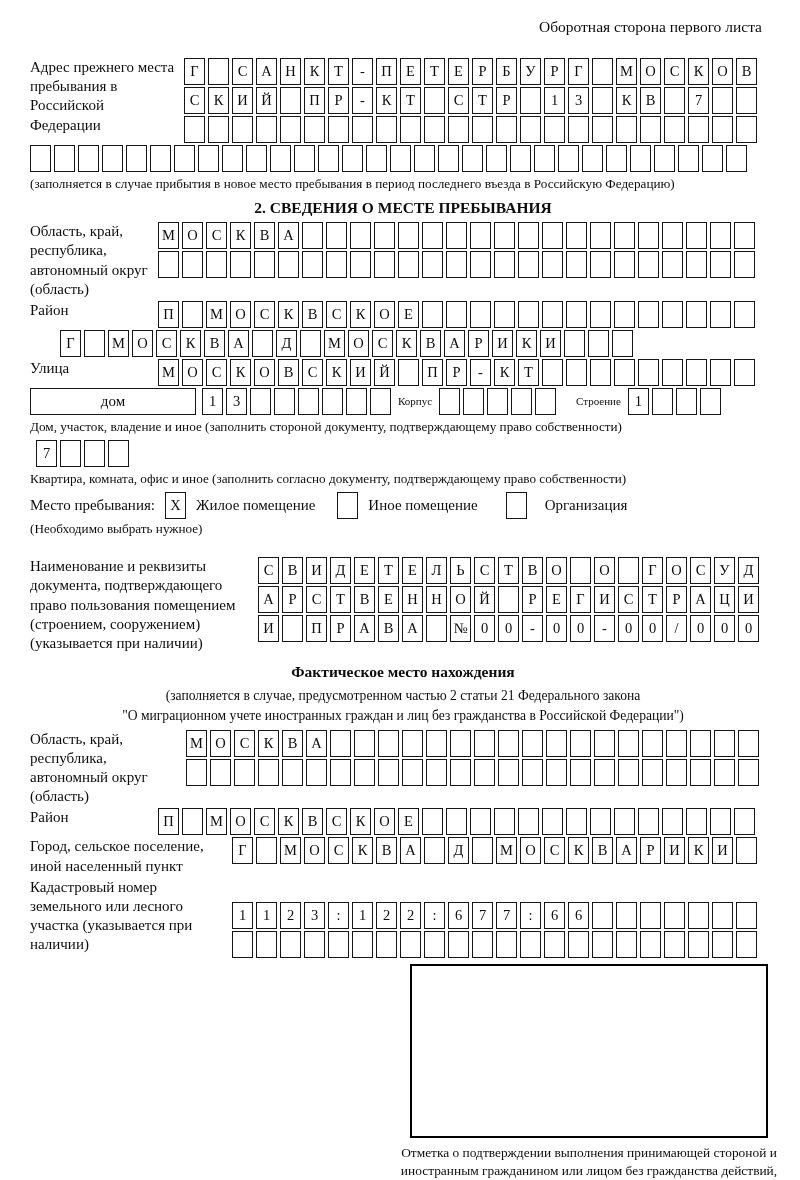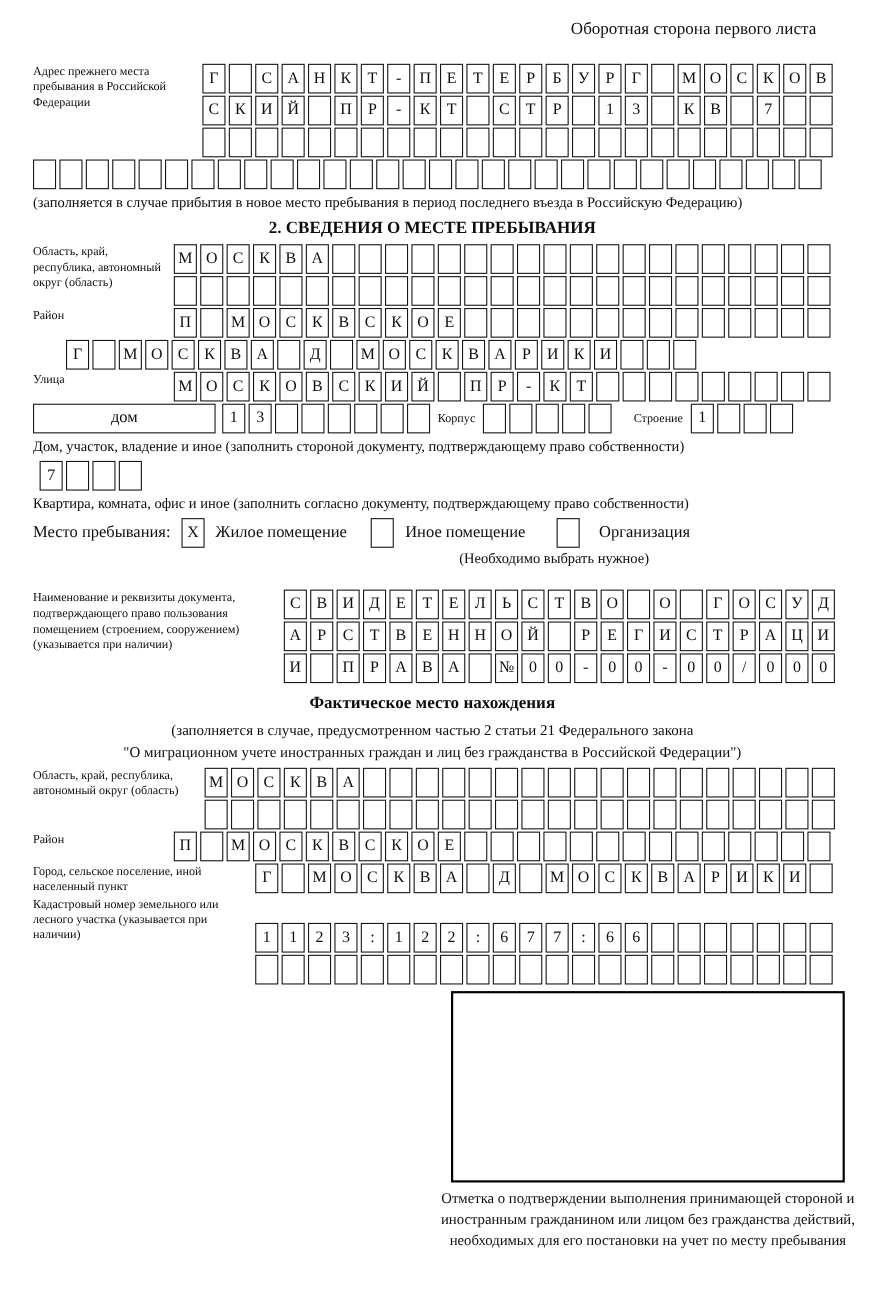--- a/index.html
+++ b/index.html
@@ -1,24 +1,24 @@
 <!DOCTYPE html>
 <html><head>
 <meta charset="utf-8">
 <style>
   html,body{margin:0;padding:0;background:#e8e8e8;}
   .page{
     width:800px;height:1180px;box-sizing:border-box;
-    padding:18px 44px 0 30px;background:#ffffff;color:#0d0d0d;
+    padding:18px 24px 0 30px;background:#ffffff;color:#0d0d0d;
     font-family:"Liberation Serif","DejaVu Serif",serif;
     position:relative;margin:0 auto;overflow:hidden;
   }
   .hnote{text-align:right;font-size:15.5px;padding-right:14px;}
   .field{display:flex;margin-top:2px;}
-  .flabel{font-size:11px;line-height:1.28;padding-right:6px;flex:0 0 auto;}
+  .flabel{font-size:15px;line-height:1.28;padding-right:6px;flex:0 0 auto;}
   .w148{width:148px}.w122{width:122px}.w150{width:150px}.w196{width:196px}.w222{width:222px}
   .cellcol{display:flex;flex-direction:column;gap:2px;}
   .cells{display:flex;gap:3px;}
   .cell{
     box-sizing:border-box;flex:0 0 auto;width:21px;height:27px;
     border:1.6px solid #161616;display:flex;align-items:center;justify-content:center;
     font-size:14.5px;background:#fff;
   }
   .caption{font-size:13.2px;margin:3px 0 5px;line-height:1.3;}
   .cap-center{text-align:left;}
@@ -31,21 +31,21 @@
   .inline-label{font-size:11px;margin:0 7px;white-space:nowrap;}
   .stayrow{display:flex;align-items:center;font-size:15px;margin-top:4px;}
   .stayrow .cell{margin:0 10px;}
   .stay-label{white-space:nowrap;}
   .indent30{margin-left:30px;}
   .mt22{margin-top:22px;}
   .subcap{font-size:13.6px;text-align:center;line-height:1.45;margin:2px 0 4px;}
   .stamp-wrap{margin-left:358px;width:402px;margin-top:6px;}
   .stamp-box{width:354px;height:170px;border:2px solid #000;margin:0 auto;background:#fff;}
   .stamp-caption{font-size:13.4px;text-align:center;margin-top:6px;line-height:1.4;}
-  .choose-cap{width:560px;text-align:right;font-size:13.2px;margin-top:2px;}
+  .choose-cap{width:560px;text-align:left;font-size:13.2px;margin-top:2px;}
 </style>
 </head>
 <body>
 
 <div class="page">
 
   <div class="hnote">Оборотная сторона первого листа</div>
 
   <div class="field mt22">
     <div class="flabel w148">Адрес прежнего места пребывания в Российской Федерации</div>

